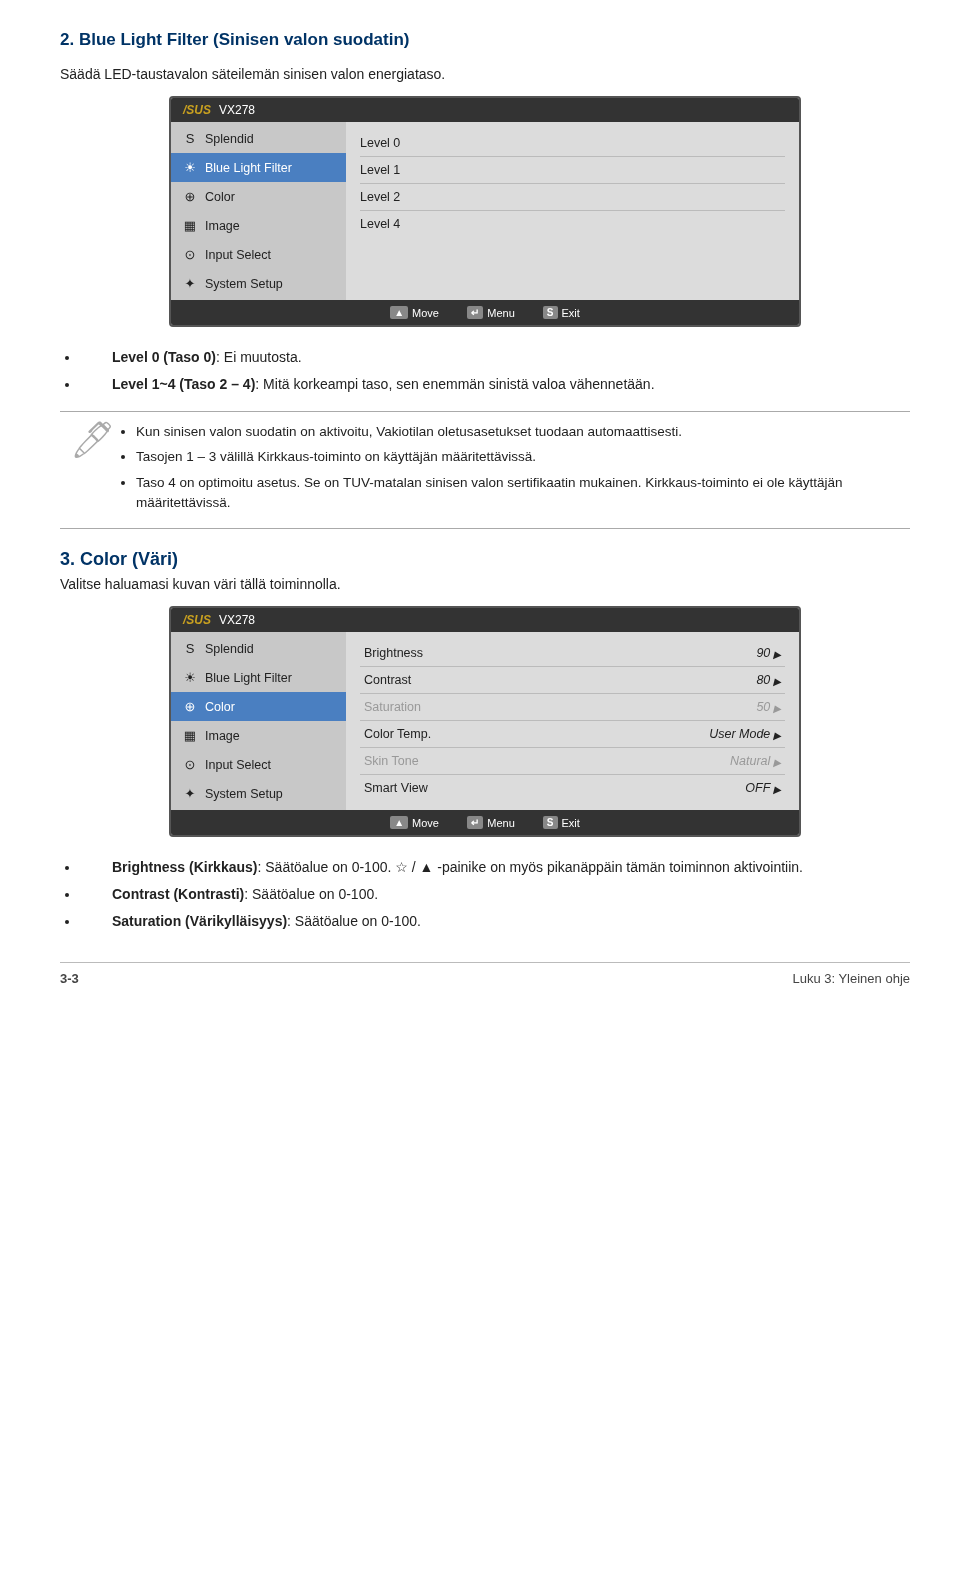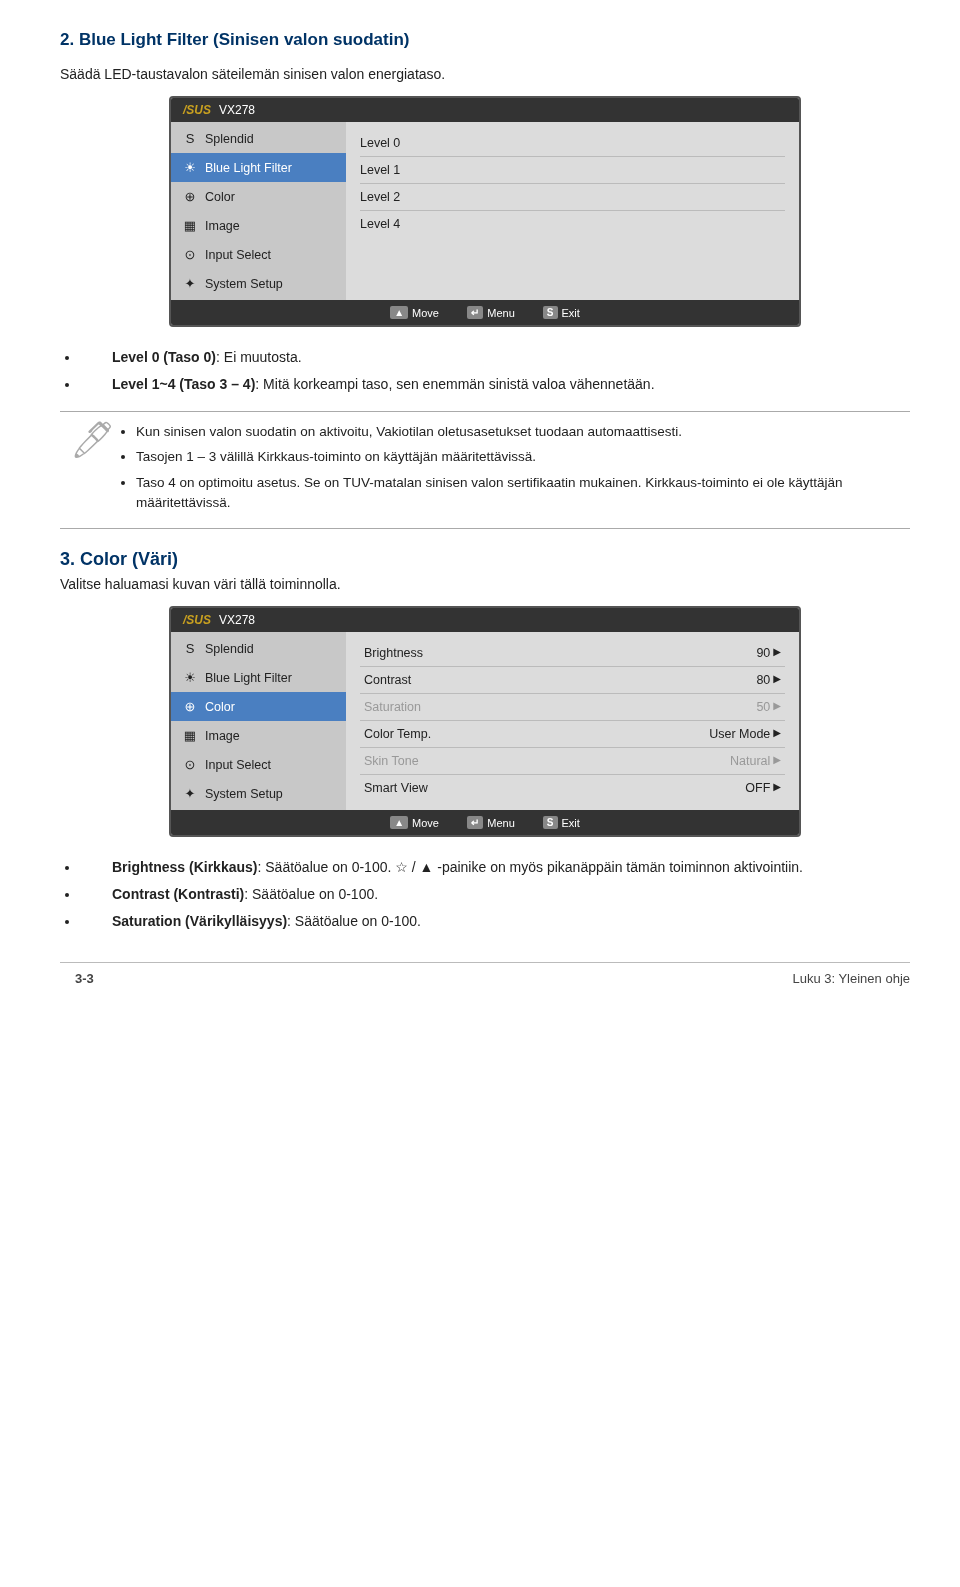--- a/index.html
+++ b/index.html
@@ -166,38 +166,37 @@
       display: flex;
       justify-content: space-between;
       align-items: center;
       padding: 6px 4px;
       font-size: 12.5px;
       border-bottom: 1px solid #bbb;
     }
     .monitor-content-row:last-child { border-bottom: none; }
     .monitor-content-row .row-label { color: #222; }
     .monitor-content-row .row-label.dimmed { color: #999; }
-    .monitor-content-row .row-value { color: #222; display: flex; align-items: flex-start; gap: 3px; }
+    .monitor-content-row .row-value { color: #222; display: flex; align-items: flex-end; gap: 3px; font-style: italic; }
     .monitor-content-row .row-value.dimmed { color: #999; }
     .arrow-right { font-size: 10px; }
 
     
     .page-footer {
       display: flex;
       justify-content: space-between;
       align-items: center;
       border-top: 1px solid #bbb;
       margin-top: 30px;
       padding-top: 8px;
       font-size: 13px;
       color: #444;
     }
     .page-footer .page-num {
       font-weight: bold;
-      margin-left: 15px;
     }
     .page-footer .chapter-label {
       color: #444;
     }
 
     h2.section-heading-main {
       font-size: 17px;
       font-weight: bold;
       color: #003366;
       margin-bottom: 16px;
@@ -265,21 +264,21 @@
         </div>
         <div class="monitor-footer-btn">
           <span class="icon-box">S</span>
           <span>Exit</span>
         </div>
       </div>
   </div>
 
   <ul class="bullet-list">
     <li><strong>Level 0 (Taso 0)</strong><span>: Ei muutosta.</span></li>
-    <li><strong>Level 1~4 (Taso 3 – 4)</strong><span>: Mitä korkeampi taso, sen enemmän sinistä valoa vähennetään.</span></li>
+    <li><strong>Level 1~4 (Taso 2 – 4)</strong><span>: Mitä korkeampi taso, sen enemmän sinistä valoa vähennetään.</span></li>
   </ul>
 
   <div class="note-box">
     <span class="feather-icon">🖊</span>
     <ul>
       <li>Kun sinisen valon suodatin on aktivoitu, Vakiotilan oletusasetukset tuodaan automaattisesti.</li>
       <li>Tasojen 1 – 3 välillä Kirkkaus-toiminto on käyttäjän määritettävissä.</li>
       <li>Taso 4 on optimoitu asetus. Se on TUV-matalan sinisen valon sertifikaatin mukainen. Kirkkaus-toiminto ei ole käyttäjän määritettävissä.</li>
     </ul>
   </div>

